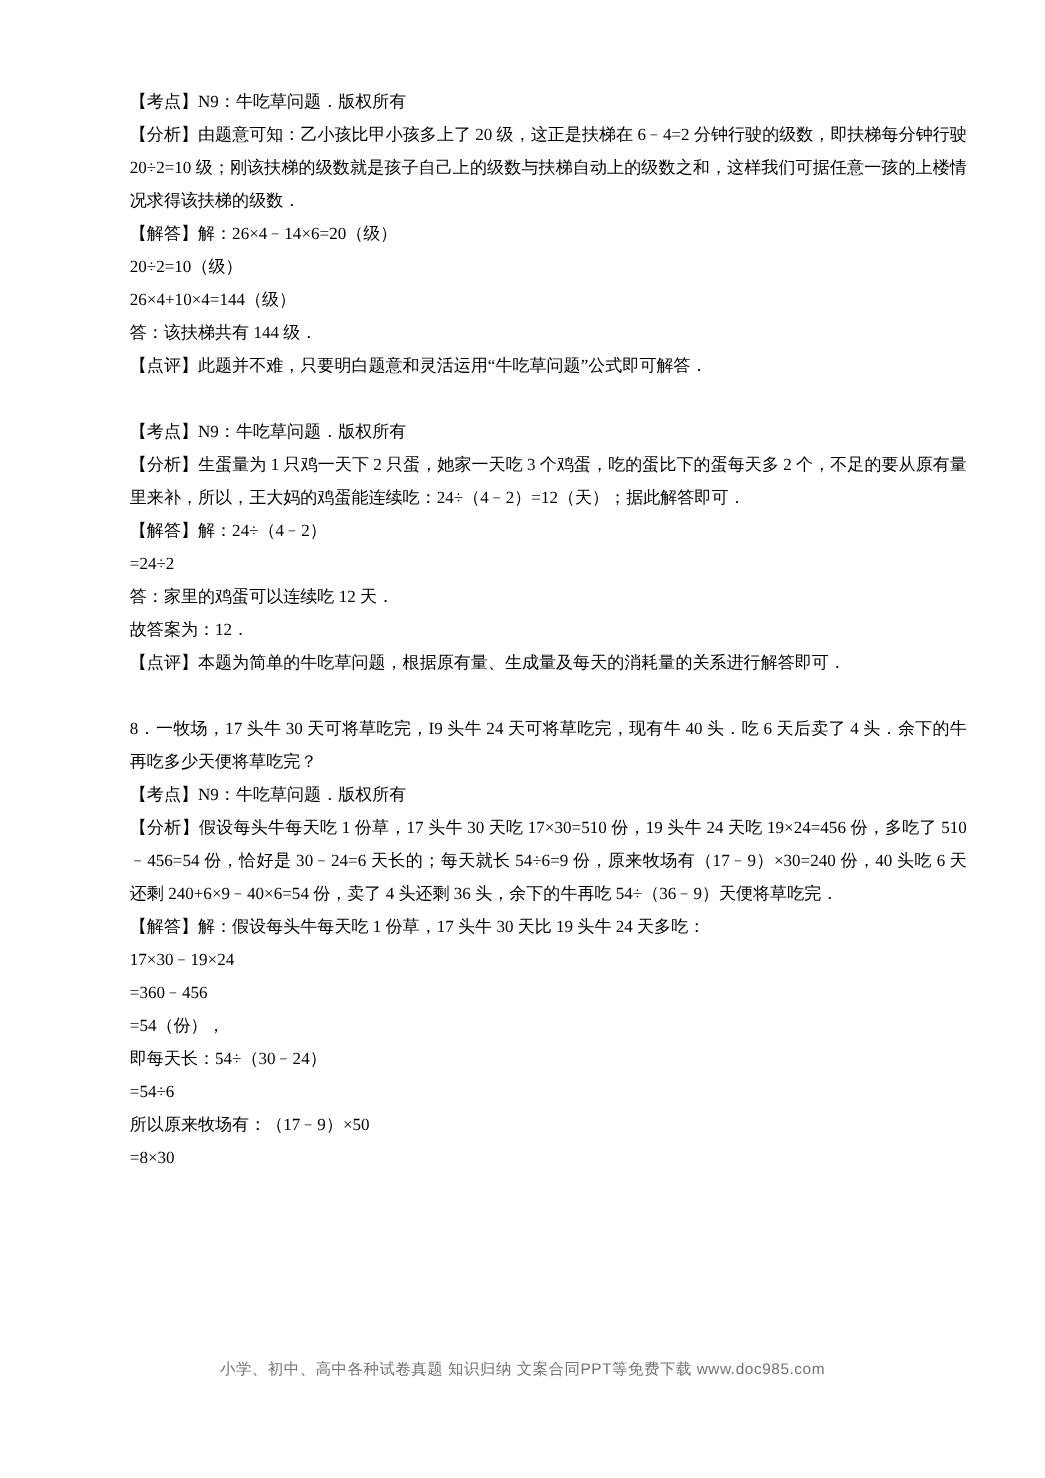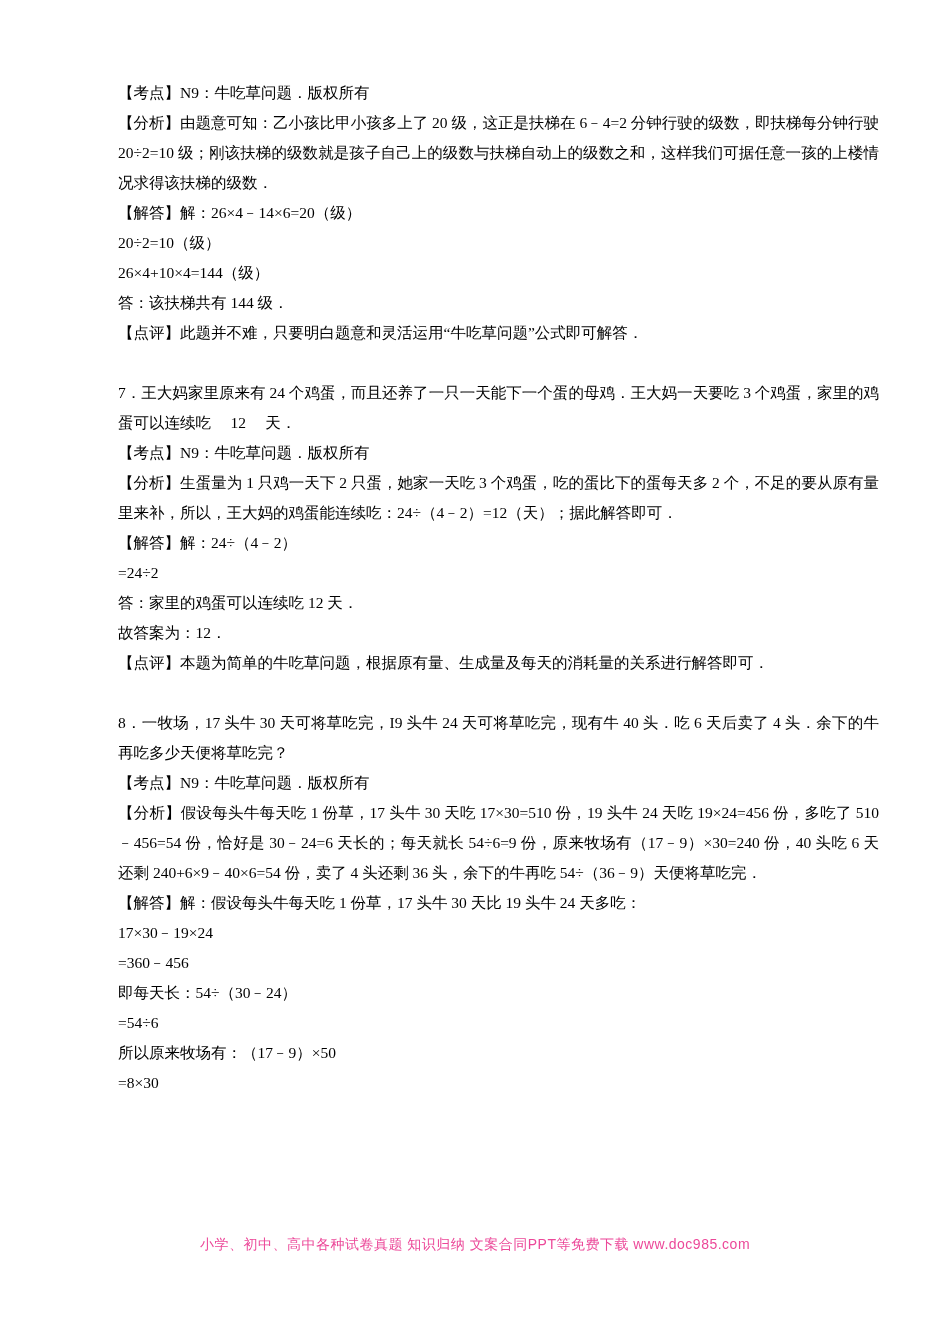--- a/index.html
+++ b/index.html
@@ -39,21 +39,21 @@
     height: 30px;
   }
   .footer {
     position: absolute;
     left: 0;
     top: 1236px;
     width: 950px;
     text-align: center;
     font-size: 14px;
     font-family: "Liberation Sans", sans-serif;
-    color: #ec4899;
+    color: #737373;
     letter-spacing: 0.5px;
   }
   .footer .site {
     font-family: "Liberation Sans", sans-serif;
   }
   .j {
     text-align: justify;
     text-align-last: left;
   }
 </style>
@@ -63,35 +63,35 @@
 <div class="page">
   <div class="blk" id="content">
       <div class="line">【考点】N9：牛吃草问题．版权所有</div>
       <div class="para j">【分析】由题意可知：乙小孩比甲小孩多上了 20 级，这正是扶梯在 6﹣4=2 分钟行驶的级数，即扶梯每分钟行驶 20÷2=10 级；刚该扶梯的级数就是孩子自己上的级数与扶梯自动上的级数之和，这样我们可据任意一孩的上楼情况求得该扶梯的级数．</div>
       <div class="line">【解答】解：26×4﹣14×6=20（级）</div>
       <div class="line">20÷2=10（级）</div>
       <div class="line">26×4+10×4=144（级）</div>
       <div class="line">答：该扶梯共有 144 级．</div>
       <div class="line">【点评】此题并不难，只要明白题意和灵活运用“牛吃草问题”公式即可解答．</div>
       <div class="sec-gap"></div>
-      <div class="para j">7．王大妈家里原来有 24 个鸡蛋，而且还养了一只一天能下一个蛋的母鸡．王大妈一天要吃 3 个鸡蛋，家里的鸡蛋可以连续吃　 12 　天．</div>
       <div class="line">【考点】N9：牛吃草问题．版权所有</div>
       <div class="para j">【分析】生蛋量为 1 只鸡一天下 2 只蛋，她家一天吃 3 个鸡蛋，吃的蛋比下的蛋每天多 2 个，不足的要从原有量里来补，所以，王大妈的鸡蛋能连续吃：24÷（4﹣2）=12（天）；据此解答即可．</div>
       <div class="line">【解答】解：24÷（4﹣2）</div>
       <div class="line">=24÷2</div>
       <div class="line">答：家里的鸡蛋可以连续吃 12 天．</div>
       <div class="line">故答案为：12．</div>
       <div class="line">【点评】本题为简单的牛吃草问题，根据原有量、生成量及每天的消耗量的关系进行解答即可．</div>
       <div class="sec-gap"></div>
       <div class="para j">8．一牧场，17 头牛 30 天可将草吃完，I9 头牛 24 天可将草吃完，现有牛 40 头．吃 6 天后卖了 4 头．余下的牛再吃多少天便将草吃完？</div>
       <div class="line">【考点】N9：牛吃草问题．版权所有</div>
       <div class="para j">【分析】假设每头牛每天吃 1 份草，17 头牛 30 天吃 17×30=510 份，19 头牛 24 天吃 19×24=456 份，多吃了 510﹣456=54 份，恰好是 30﹣24=6 天长的；每天就长 54÷6=9 份，原来牧场有（17﹣9）×30=240 份，40 头吃 6 天还剩 240+6×9﹣40×6=54 份，卖了 4 头还剩 36 头，余下的牛再吃 54÷（36﹣9）天便将草吃完．</div>
       <div class="line">【解答】解：假设每头牛每天吃 1 份草，17 头牛 30 天比 19 头牛 24 天多吃：</div>
       <div class="line">17×30﹣19×24</div>
       <div class="line">=360﹣456</div>
+      <div class="line">=54（份），</div>
       <div class="line">即每天长：54÷（30﹣24）</div>
       <div class="line">=54÷6</div>
       <div class="line">所以原来牧场有：（17﹣9）×50</div>
       <div class="line">=8×30</div>
     </div>
 </div>
 
 <div class="footer">
   <span>小学、初中、高中各种试卷真题 知识归纳 文案合同PPT等免费下载</span>
   <span class="site">www.doc985.com</span>

